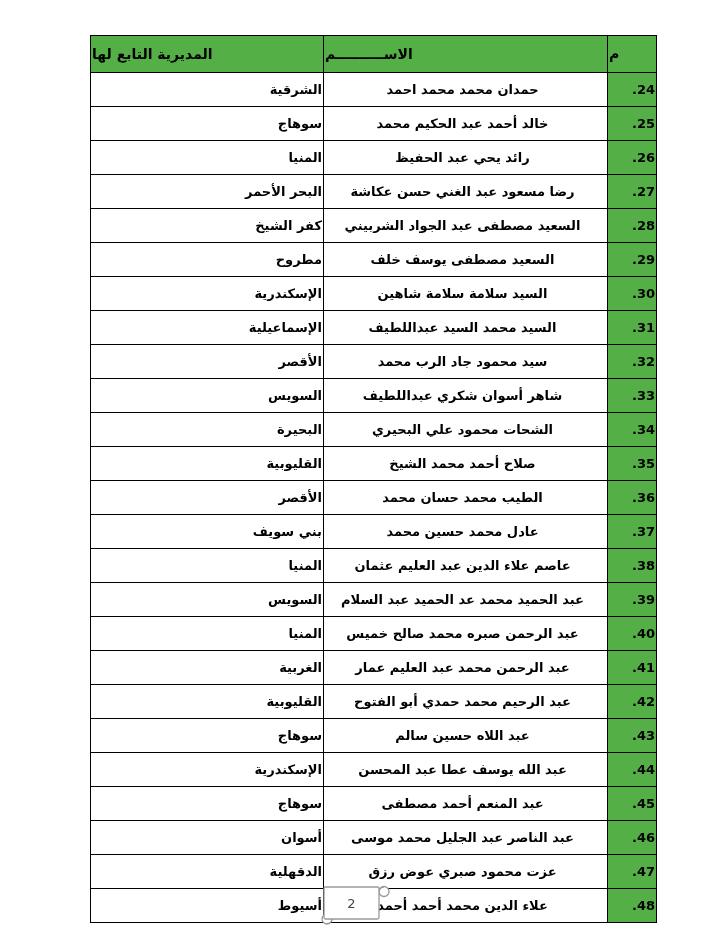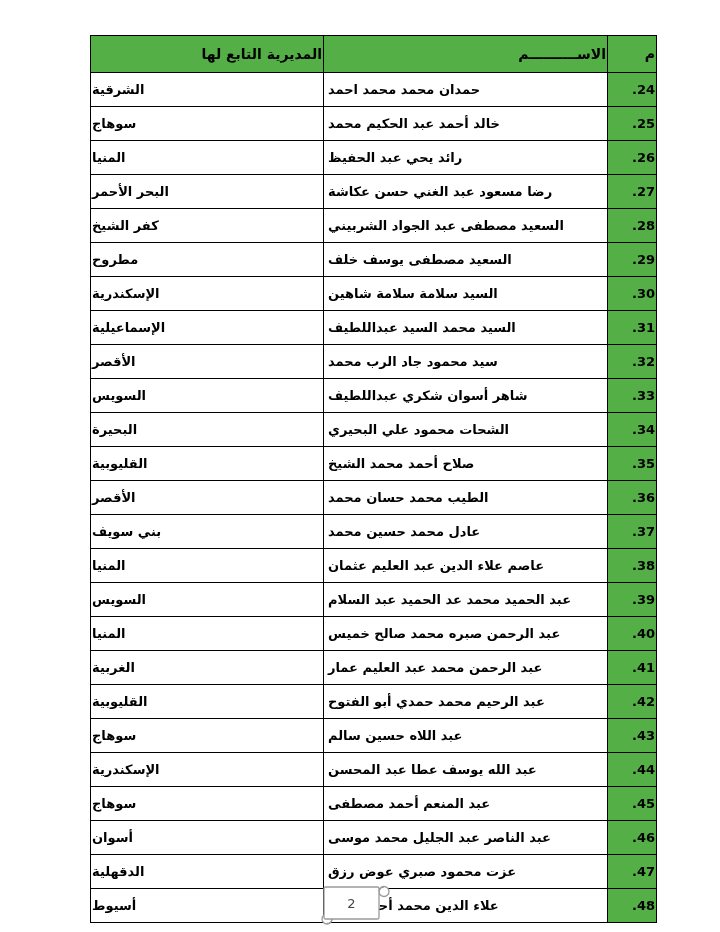--- a/index.html
+++ b/index.html
@@ -24,37 +24,37 @@
     border: 1px solid var(--border-black, #000);
     overflow: hidden;
     white-space: nowrap;
     color: #000;
   }
   .roster th {
     background: var(--table-green, #55af47);
     height: 34px;
     font-weight: 700;
     font-size: 14px;
-    text-align: right;
+    text-align: left;
   }
   .col-num  { width: 46px; }
   .col-name { width: 281px; }
   .col-dir  { width: 230px; }
   .roster td {
     height: 31px;
     font-weight: 700;
     font-size: 13px;
   }
   td.cell-num {
     background: var(--table-green, #55af47);
     text-align: right;
     direction: ltr;
   }
-  td.cell-name { text-align: left; padding: 0 10px 0 4px; }
-  td.cell-dir  { text-align: left; }
+  td.cell-name { text-align: center; padding: 0 10px 0 4px; }
+  td.cell-dir  { text-align: right; }
 
   .scroll-wrap {
     position: absolute;
     left: 318px;
     top: 881px;
     width: 76px;
     height: 46px;
   }
   .scroll-wrap svg { position: absolute; left: 0; top: 0; }
   .page-num {

